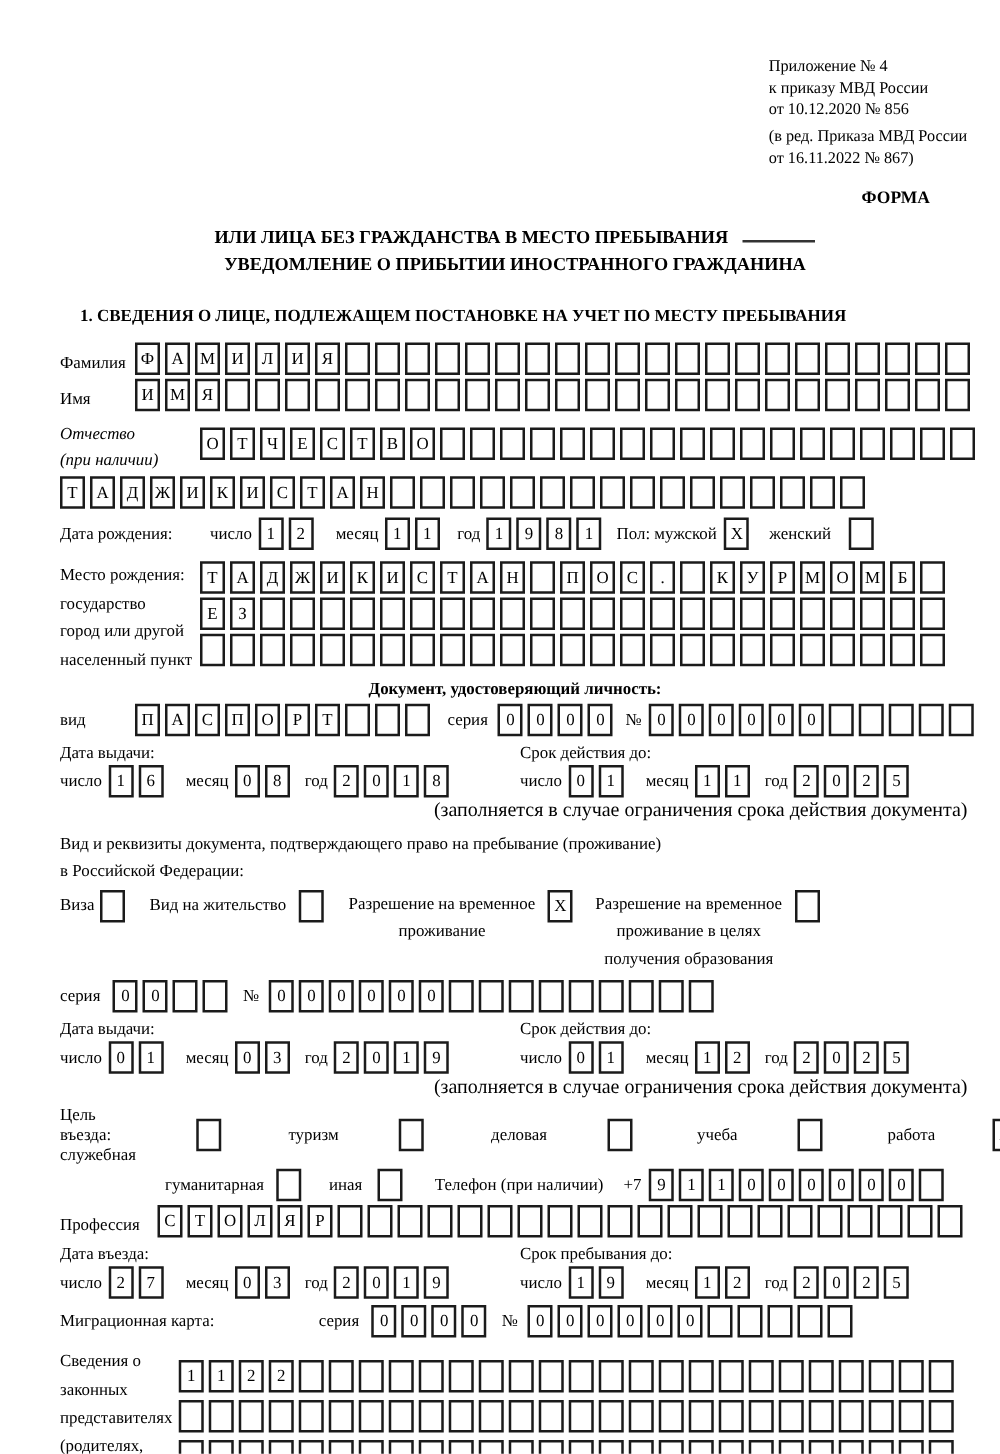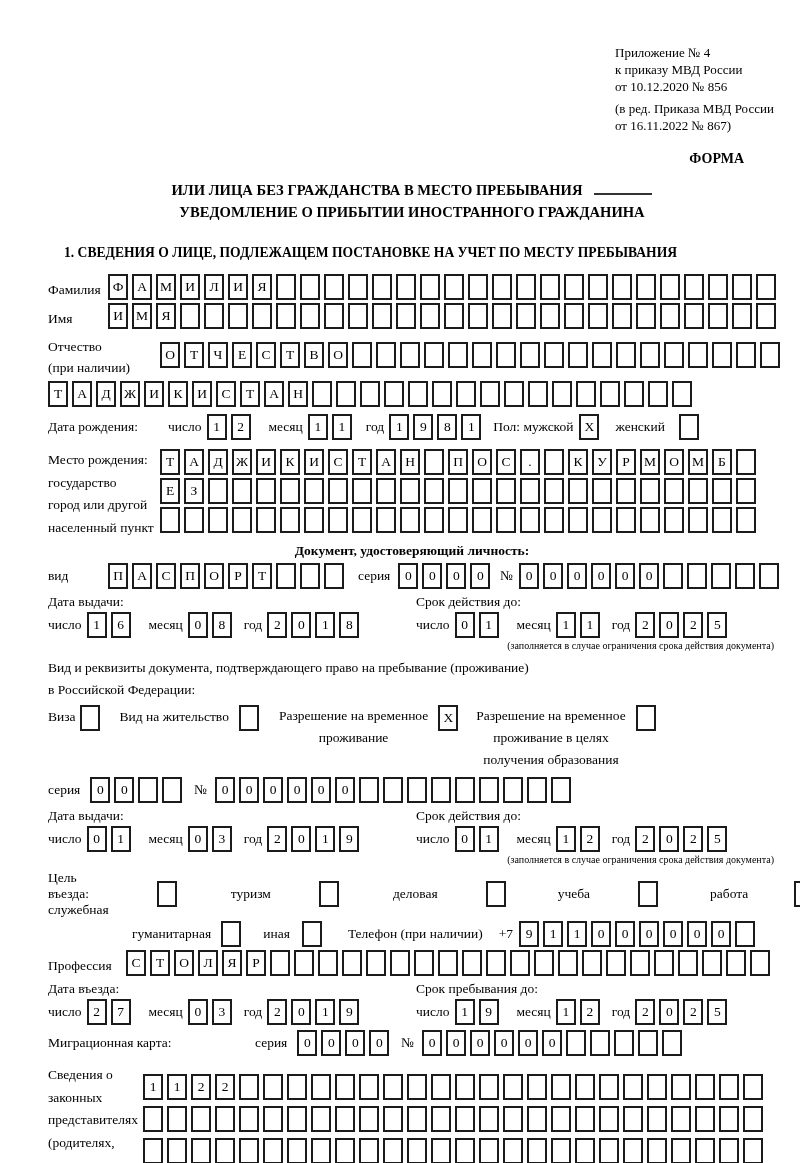--- a/index.html
+++ b/index.html
@@ -22,21 +22,21 @@
   .sec-heading { font-weight:bold; font-size:13.6px; margin:22px 0 13px 16px; }
 
   
   .row { display:flex; align-items:center; margin-bottom:3px; }
   .rowc { display:flex; align-items:center; margin-bottom:3px; }
   .lbl { padding-top:5px; }
   .w60 { width:60px; flex:0 0 60px; }
   .w78 { width:78px; flex:0 0 78px; }
   .w93 { width:93px; flex:0 0 93px; }
   .w112 { width:112px; flex:0 0 112px; }
-  .lbl2 { line-height:21px; padding-top:4px; }
+  .lbl2 { line-height:21px; padding-top:4px;font-style:italic; }
   .lblcol { line-height:22.5px; padding-top:3px; }
 
   
   .boxes { display:flex; flex-wrap:nowrap; }
   .box {
     flex:0 0 auto; width:20px; height:26px; margin-right:4px;
     border:2px solid #1b1b1b; background:#fff;
     display:flex; align-items:center; justify-content:center;
     font-size:13.5px; font-family:"Liberation Serif","DejaVu Serif",serif;
   }
@@ -52,21 +52,21 @@
 
   
   .dates2 { display:flex; margin-top:5px; }
   .dcol.dleft { flex:0 0 368px; }
   .dcol.dright { flex:1; }
   .dhead { text-align:left; margin-bottom:2px; }
   .dleft .dhead { padding-right:90px; }
   .dright .dhead { padding-right:60px; }
   .drow { display:flex; align-items:center; }
   .dlbl { margin-right:5px; }
-  .dnote { text-align:right; font-size:10px; margin-top:2px; padding-right:2px; }
+  .dnote { text-align:right; font-size:16px; margin-top:2px; padding-right:2px; }
 
   .intro { line-height:22px; margin-top:6px; }
 
   .permits { margin-top:4px; align-items:flex-start; }
   .permits .plbl { padding-top:4px; }
   .pcent { text-align:center; line-height:22px; display:inline-block; }
 
   .ph-prefix { margin-right:6px; }
 </style>
 </head>

